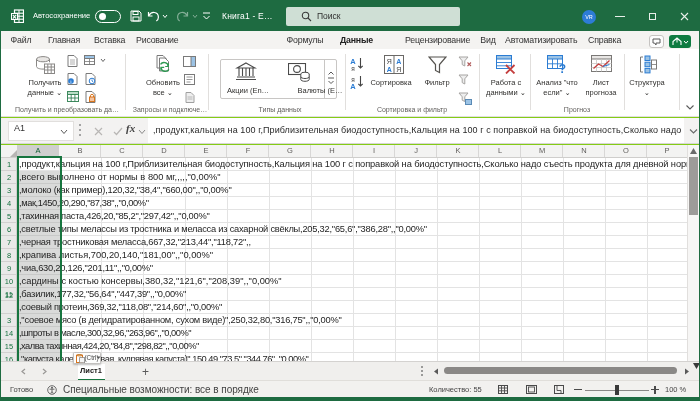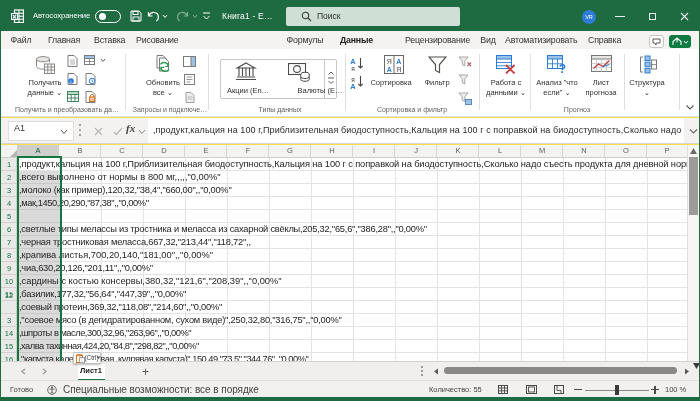--- a/index.html
+++ b/index.html
@@ -1,18 +1,18 @@
 <!DOCTYPE html>
 <html><head>
 <meta charset="utf-8">
 <style>
   * { margin:0; padding:0; box-sizing:border-box; }
   html,body { width:700px; height:401px; overflow:hidden; }
   body { font-family:"Liberation Sans", sans-serif; }
-  #app { position:relative; width:700px; height:401px; background:#fde047; overflow:hidden; }
+  #app { position:relative; width:700px; height:401px; background:#84cc16; overflow:hidden; }
   .abs { position:absolute; }
   
   #titlebar { position:absolute; left:0; top:0; width:700px; height:31px; background:#1e6b41; }
   #titlebar .wtxt { color:#fff; font-size:8px; position:absolute; }
   
   #tabrow { position:absolute; left:0; top:31px; width:700px; height:18px; background:#f4f3f1; }
   .tab { position:absolute; top:0; height:32px; line-height:18px; font-size:8.8px; letter-spacing:-0.2px; color:#333; text-align:center; white-space:nowrap; }
   
   #ribbon { position:absolute; left:1px; top:49px; width:698px; height:68px; background:#fff; border-bottom:1px solid #e1dfdd; }
   .rsep { position:absolute; top:5px; height:56px; width:1px; background:#e1dfdd; }
@@ -371,20 +371,21 @@
     <div class="rnum" style="top:144px;">12</div>
     <div class="rnum" style="top:169px;">3</div>
     <div class="rnum" style="top:182px;">14</div>
     <div class="rnum" style="top:195px;">15</div>
     <div class="rnum" style="top:208px;">16</div>
 
     <div class="crow" style="top:13px;letter-spacing:-0.12px;">,продукт,кальция на 100 г,Приблизительная биодоступность,Кальция на 100 г с поправкой на биодоступность,Сколько надо съесть продукта для дневной нормы по кальцию</div>
     <div class="crow" style="top:26px;">,всего выполнено от нормы в 800 мг,,,,,"0,00%"</div>
     <div class="crow" style="top:39px;letter-spacing:-0.242px;">,молоко (как пример),120,32,"38,4","660,00",,"0,00%"</div>
     <div class="crow" style="top:52px;letter-spacing:-0.409px;">,мак,1450,20,290,"87,38",,"0,00%"</div>
+    <div class="crow" style="top:65px;letter-spacing:-0.268px;">,тахинная паста,426,20,"85,2","297,42",,"0,00%"</div>
     <div class="crow" style="top:78px;letter-spacing:-0.228px;">,светлые типы мелассы из тростника и меласса из сахарной свёклы,205,32,"65,6","386,28",,"0,00%"</div>
     <div class="crow" style="top:91px;letter-spacing:-0.213px;">,черная тростниковая меласса,667,32,"213,44","118,72",,</div>
     <div class="crow" style="top:104px;">,крапива листья,700,20,140,"181,00",,"0,00%"</div>
     <div class="crow" style="top:117px;letter-spacing:-0.245px;">,чиа,630,20,126,"201,11",,"0,00%"</div>
     <div class="crow" style="top:130px;">,сардины с костью консервы,380,32,"121,6","208,39",,"0,00%"</div>
     <div class="crow" style="top:143px;letter-spacing:-0.22px;">,базилик,177,32,"56,64","447,39",,"0,00%"</div>
     <div class="crow" style="top:156px;letter-spacing:-0.258px;">,соевый протеин,369,32,"118,08","214,60",,"0,00%"</div>
     <div class="crow" style="top:169px;letter-spacing:-0.225px;">,"соевое мясо (в дегидратированном, сухом виде)",250,32,80,"316,75",,"0,00%"</div>
     <div class="crow" style="top:182px;letter-spacing:-0.481px;">,шпроты в масле,300,32,96,"263,96",,"0,00%"</div>
     <div class="crow" style="top:195px;letter-spacing:-0.517px;">,халва тахинная,424,20,"84,8","298,82",,"0,00%"</div>

